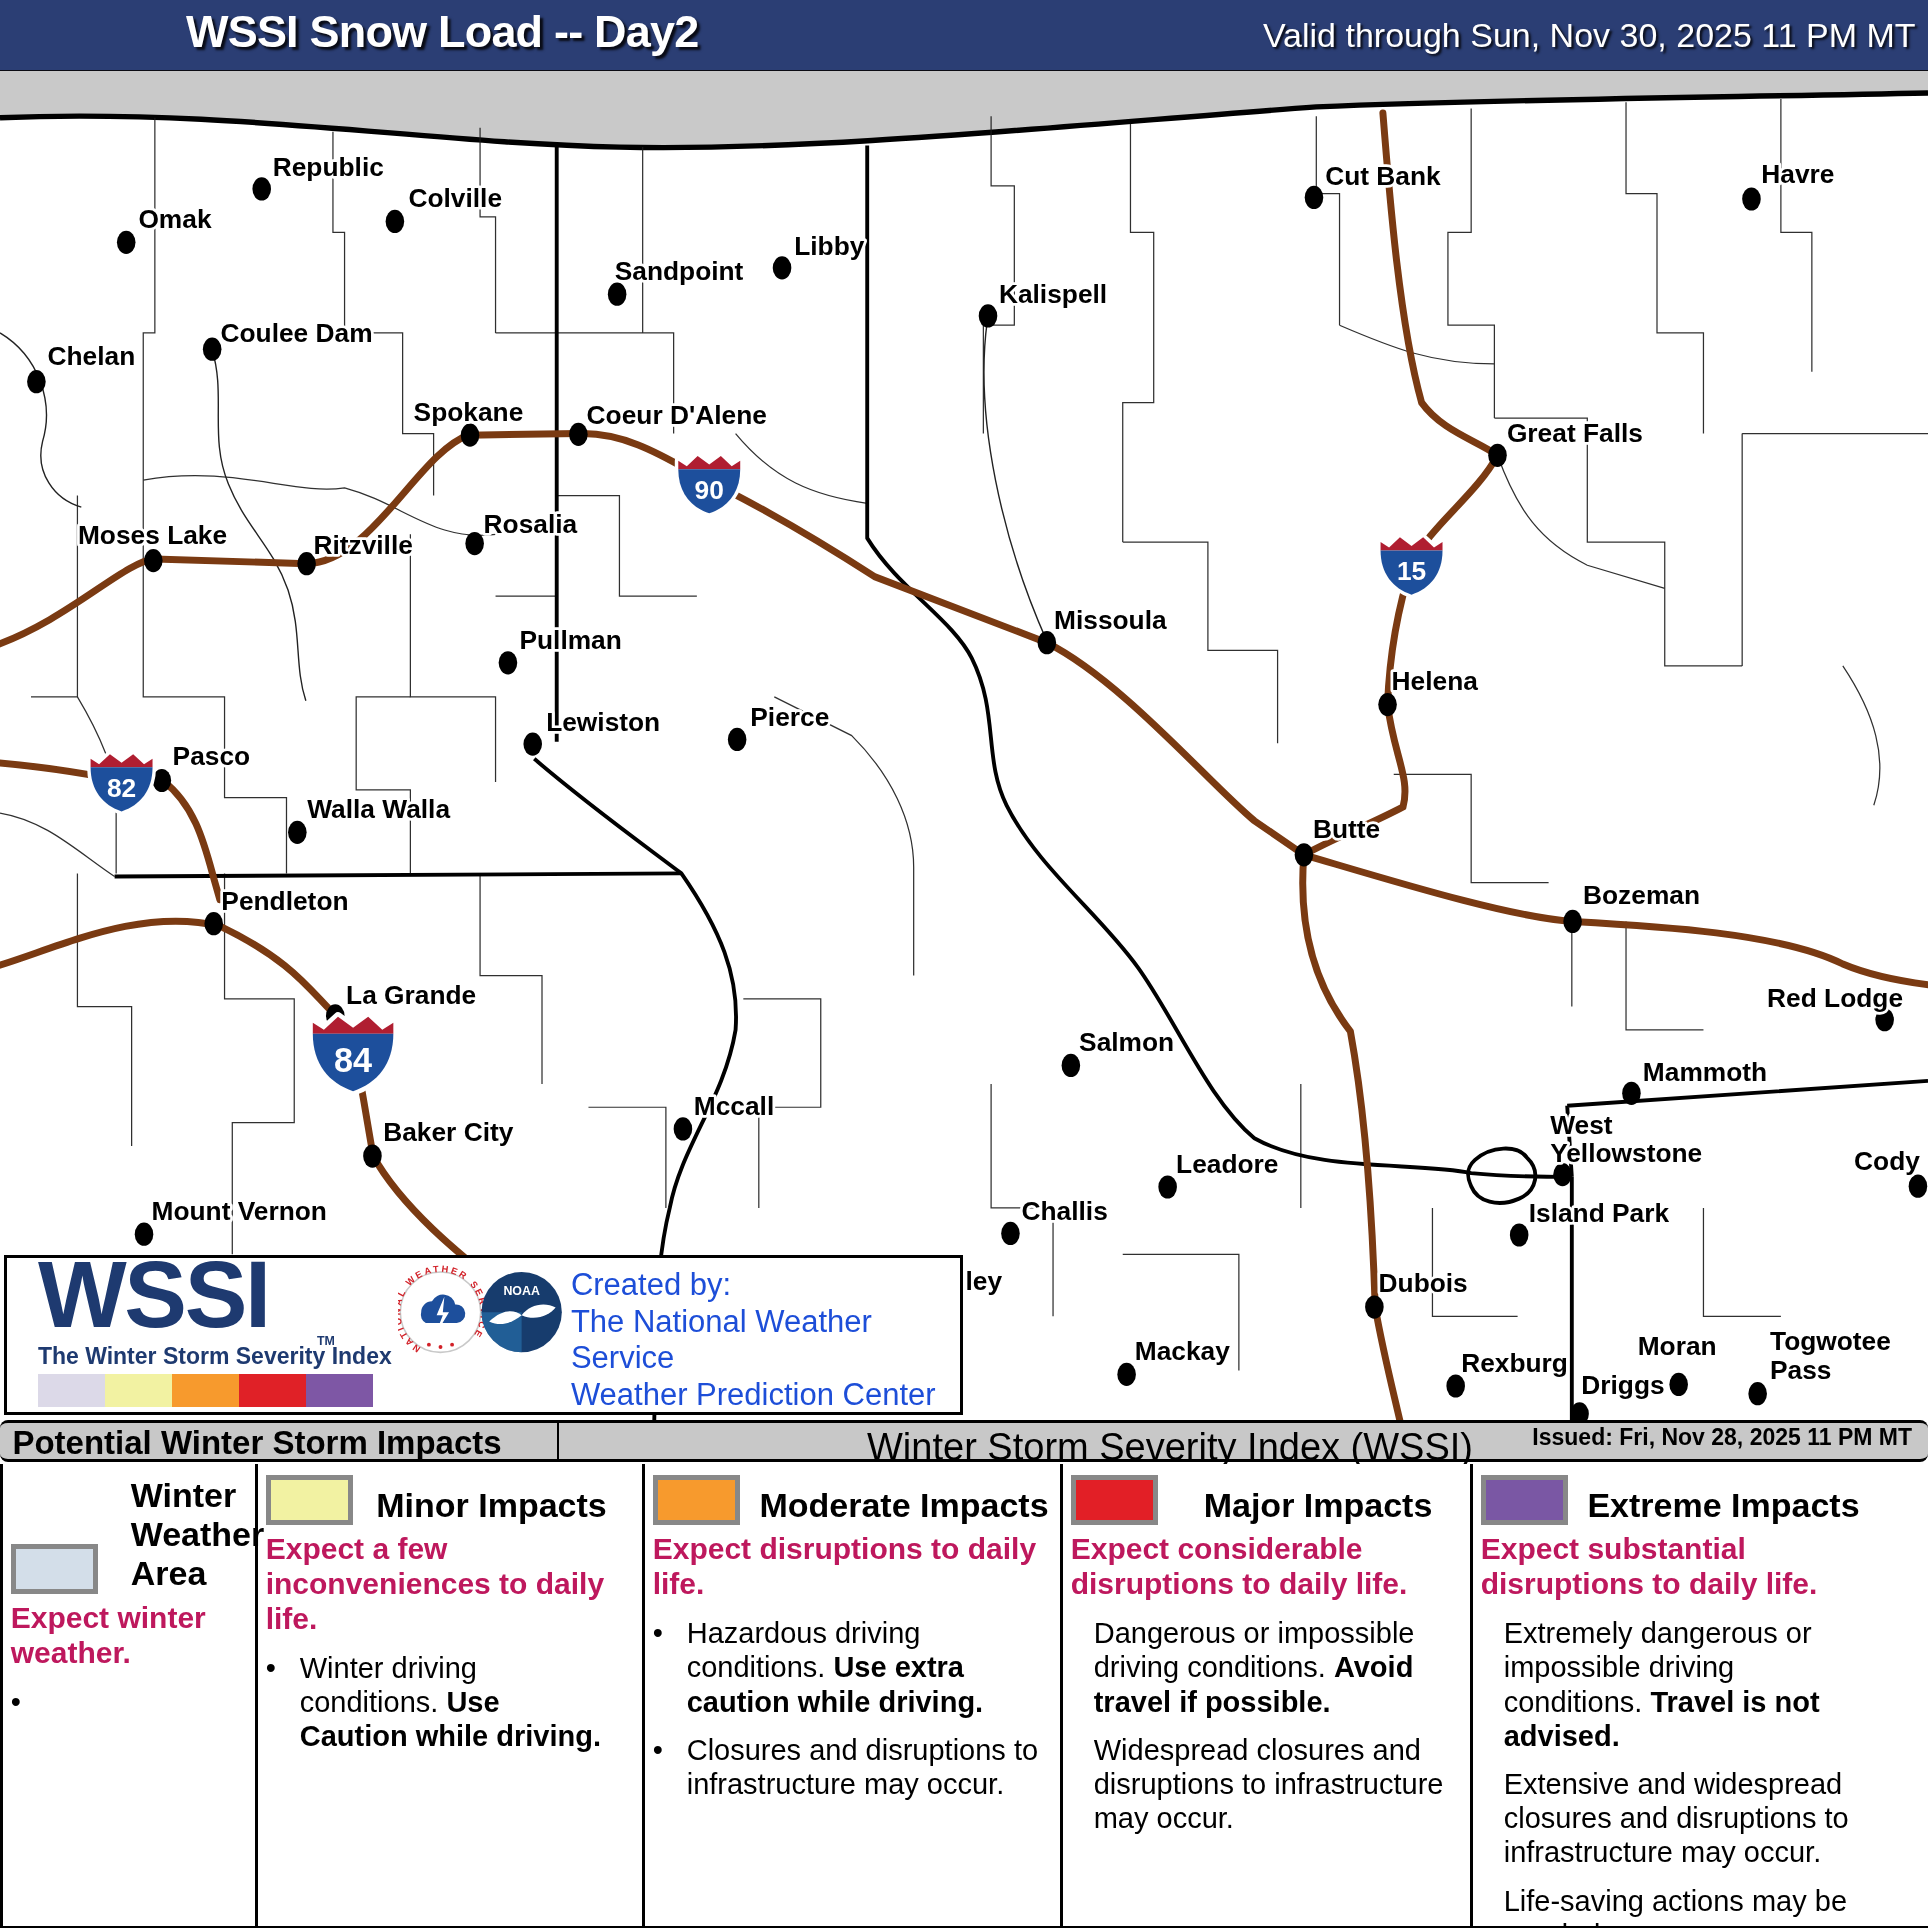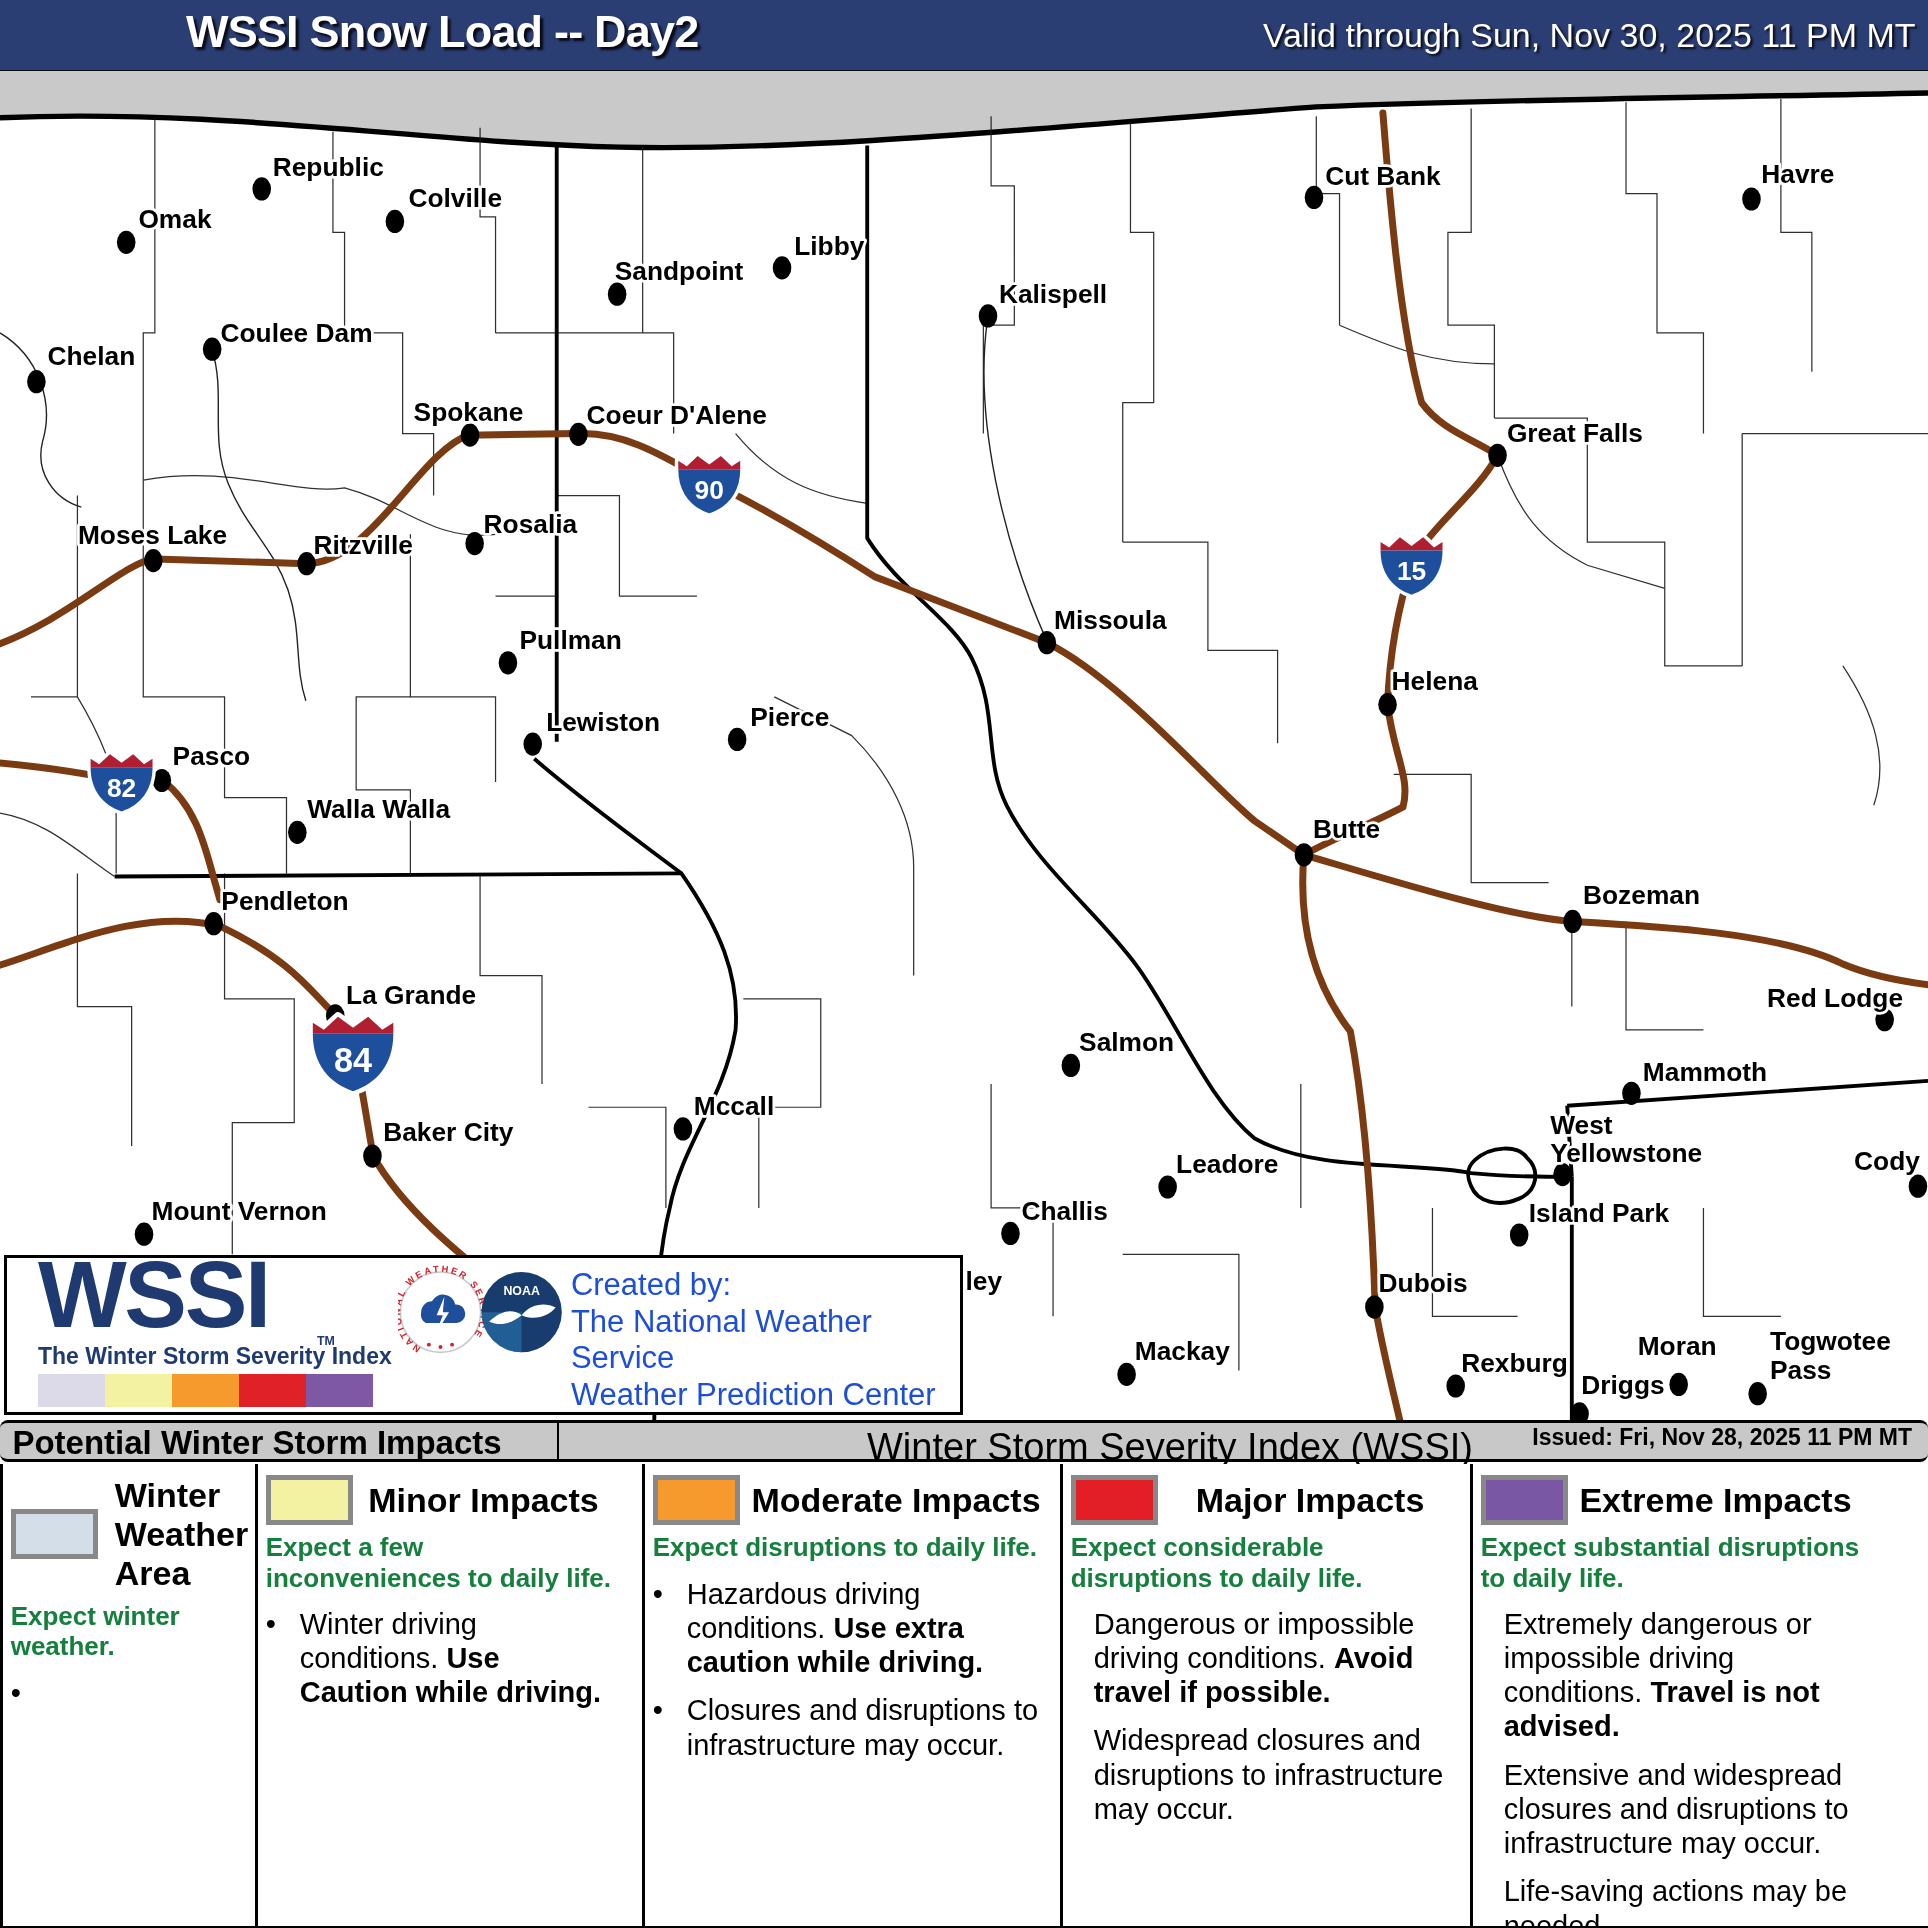--- a/index.html
+++ b/index.html
@@ -35,25 +35,25 @@
   .issuedbar .left{position:absolute;left:12.4px;top:0.8px;font-size:33px;font-weight:bold;color:#000;white-space:nowrap;}
   .issuedbar .divider{position:absolute;left:557px;top:0;width:2.3px;height:36px;background:#000;}
   .issuedbar .center{position:absolute;left:867px;top:3.1px;font-size:38px;color:#000;white-space:nowrap;}
   .issuedbar .right{position:absolute;right:16px;top:0.8px;font-size:23px;font-weight:bold;color:#000;white-space:nowrap;}
   
   .legend{position:absolute;left:0;top:1464px;width:1928px;height:465px;background:#fff;z-index:20;
           border-bottom:3.1px solid #000;box-sizing:border-box;}
   .lcol{position:absolute;top:0;height:465px;box-sizing:border-box;padding:7.7px 7.7px 0 7.7px;
         border-left:3.1px solid #000;}
   .lcol.first{border-left:3.1px solid #000;}
-  .lhead{display:flex;align-items:center;}
+  .lhead{display:flex;align-items:flex-end;gap:16px;}
   .lswatch{flex:0 0 auto;width:77px;height:40px;border:5.4px solid #888;margin-top:3.1px;}
   .ltitle{flex:1;font-size:34px;font-weight:bold;color:#000;text-align:center;line-height:1.15;padding-top:4.6px;}
   .lcol.first .ltitle{text-align:left;padding-left:17px;}
-  .llead{font-size:26px;font-weight:bold;color:#15803d;line-height:1.16;margin-top:7.7px;}
+  .llead{font-size:30px;font-weight:bold;color:#be185d;line-height:1.16;margin-top:7.7px;}
   .litem{display:flex;font-size:29px;color:#000;line-height:1.18;margin-top:14px;}
   .litem .bullet{flex:0 0 34px;font-size:29px;}
   .litem.nobullet .bullet{visibility:hidden;flex:0 0 23px;}
   .litem b{font-weight:bold;}
 </style>
 </head>
 <body>
 
 <div class="page">
 

